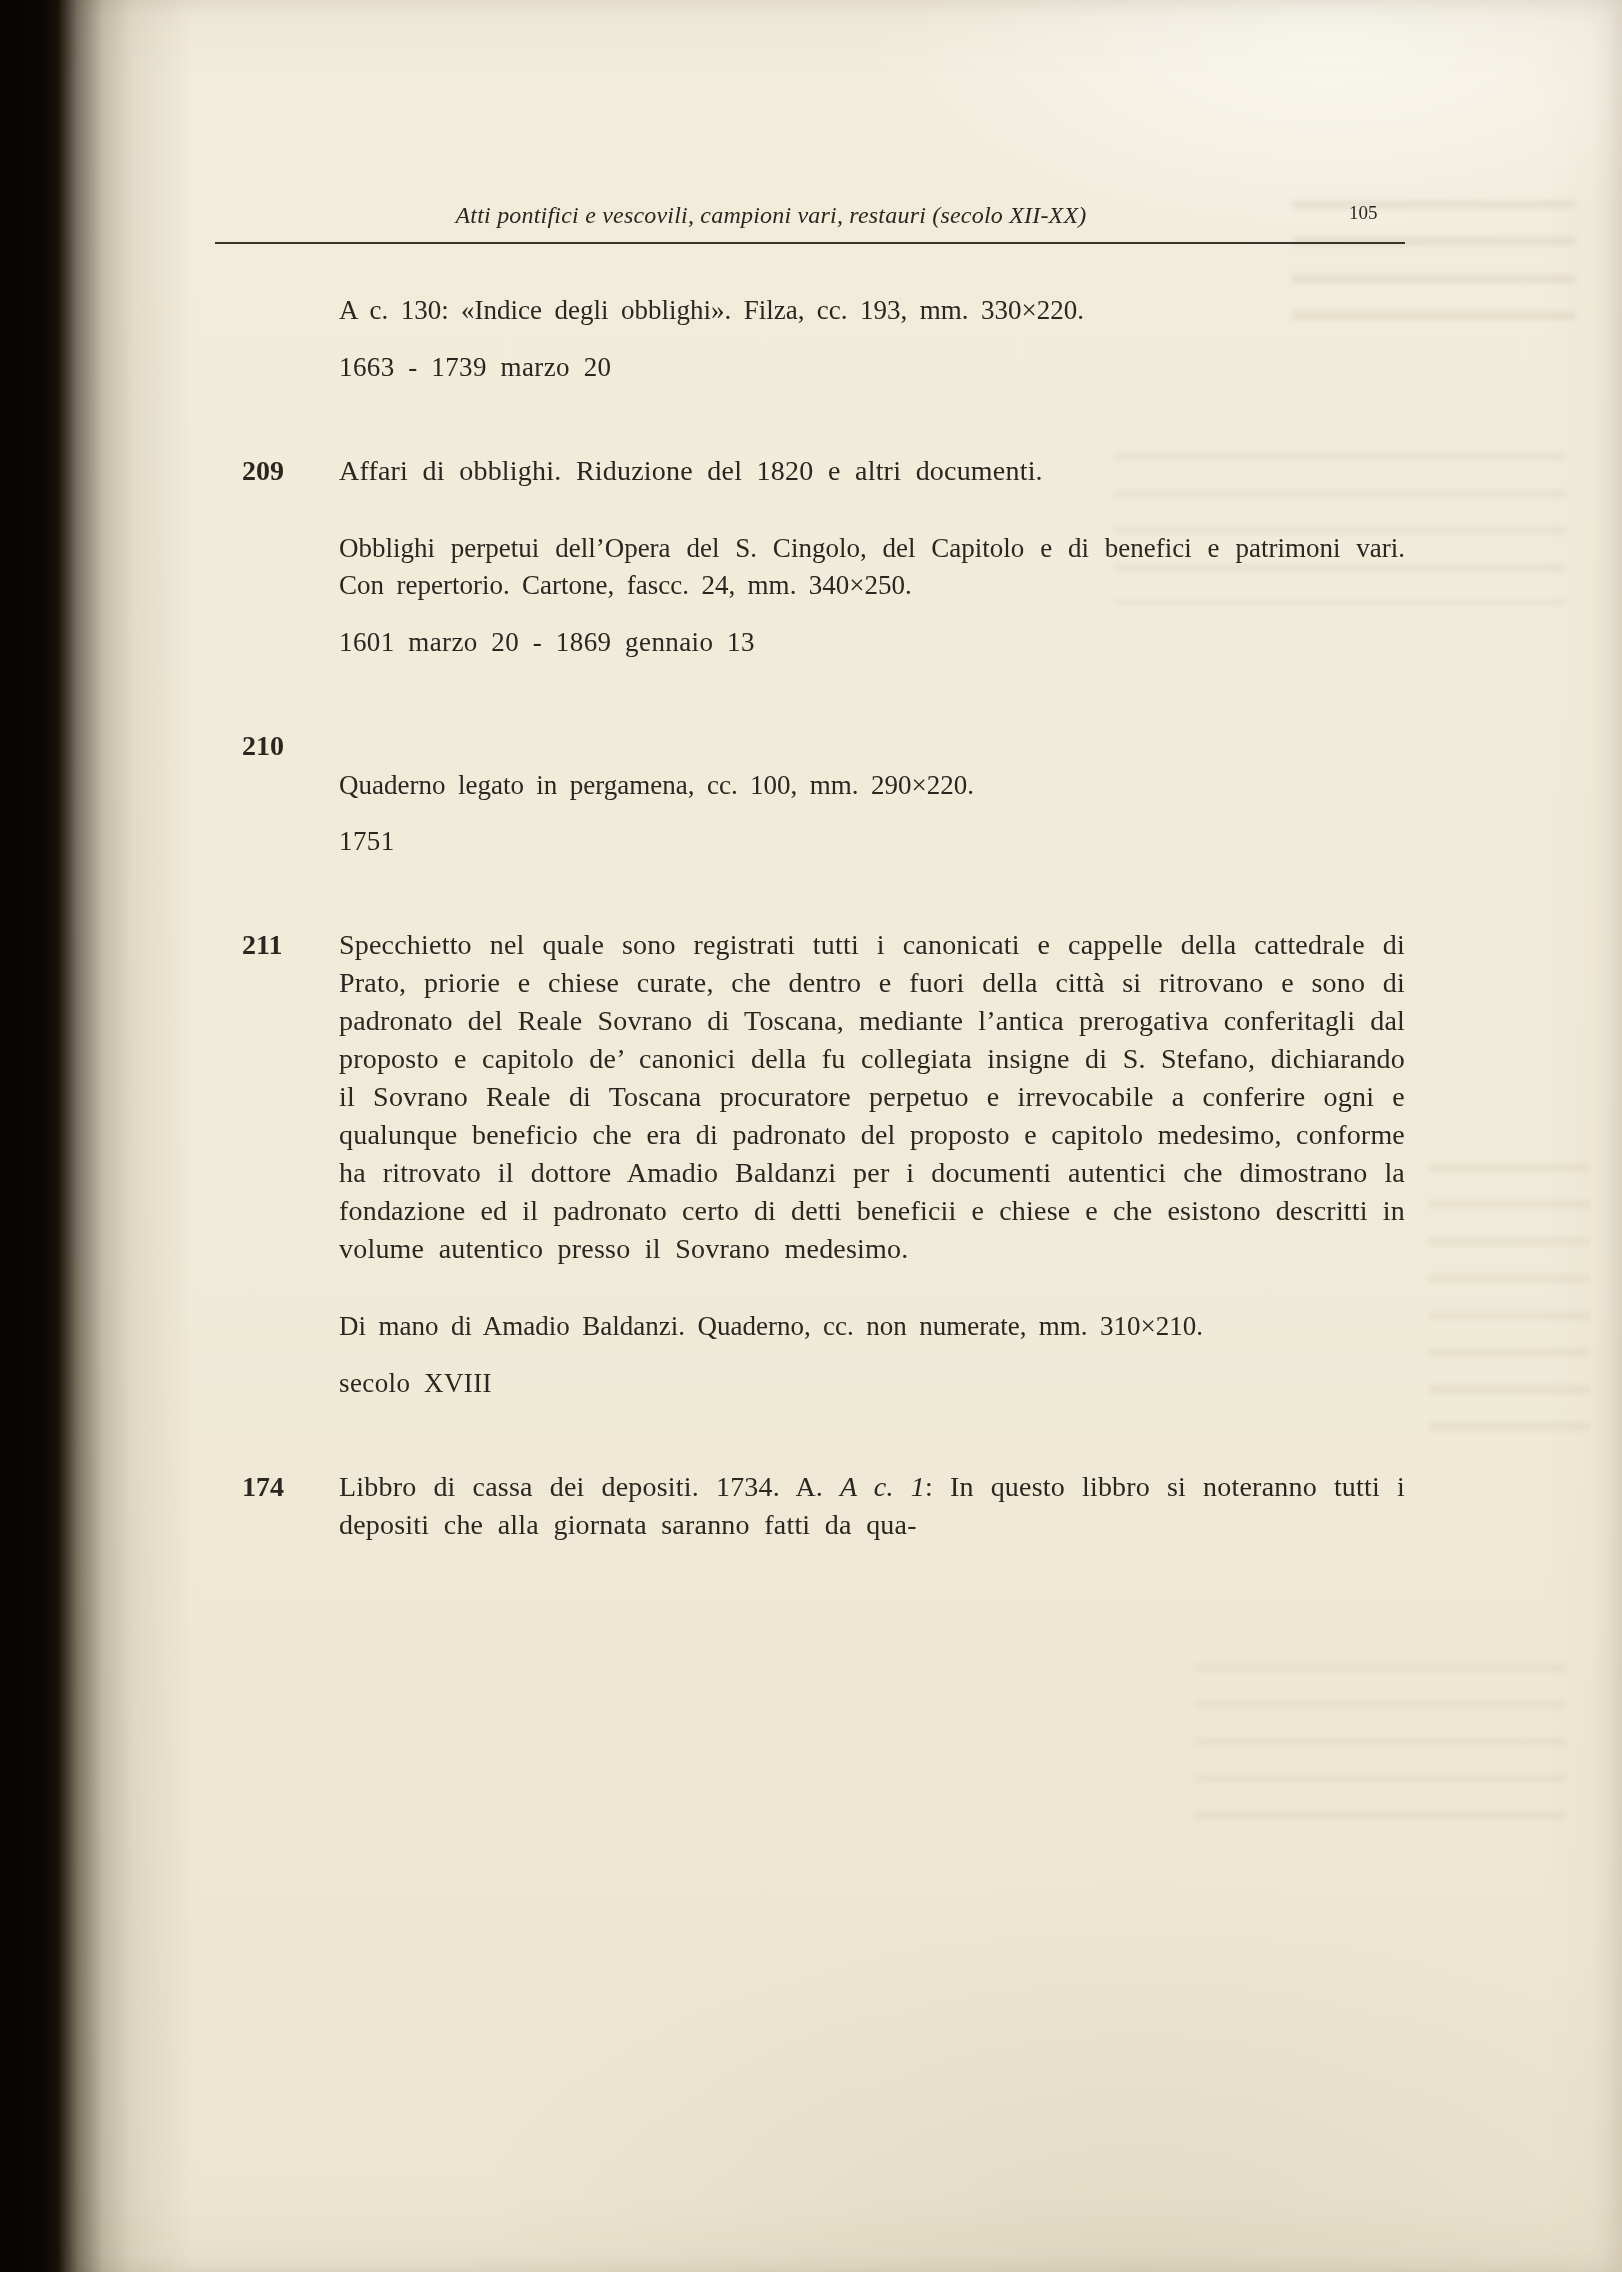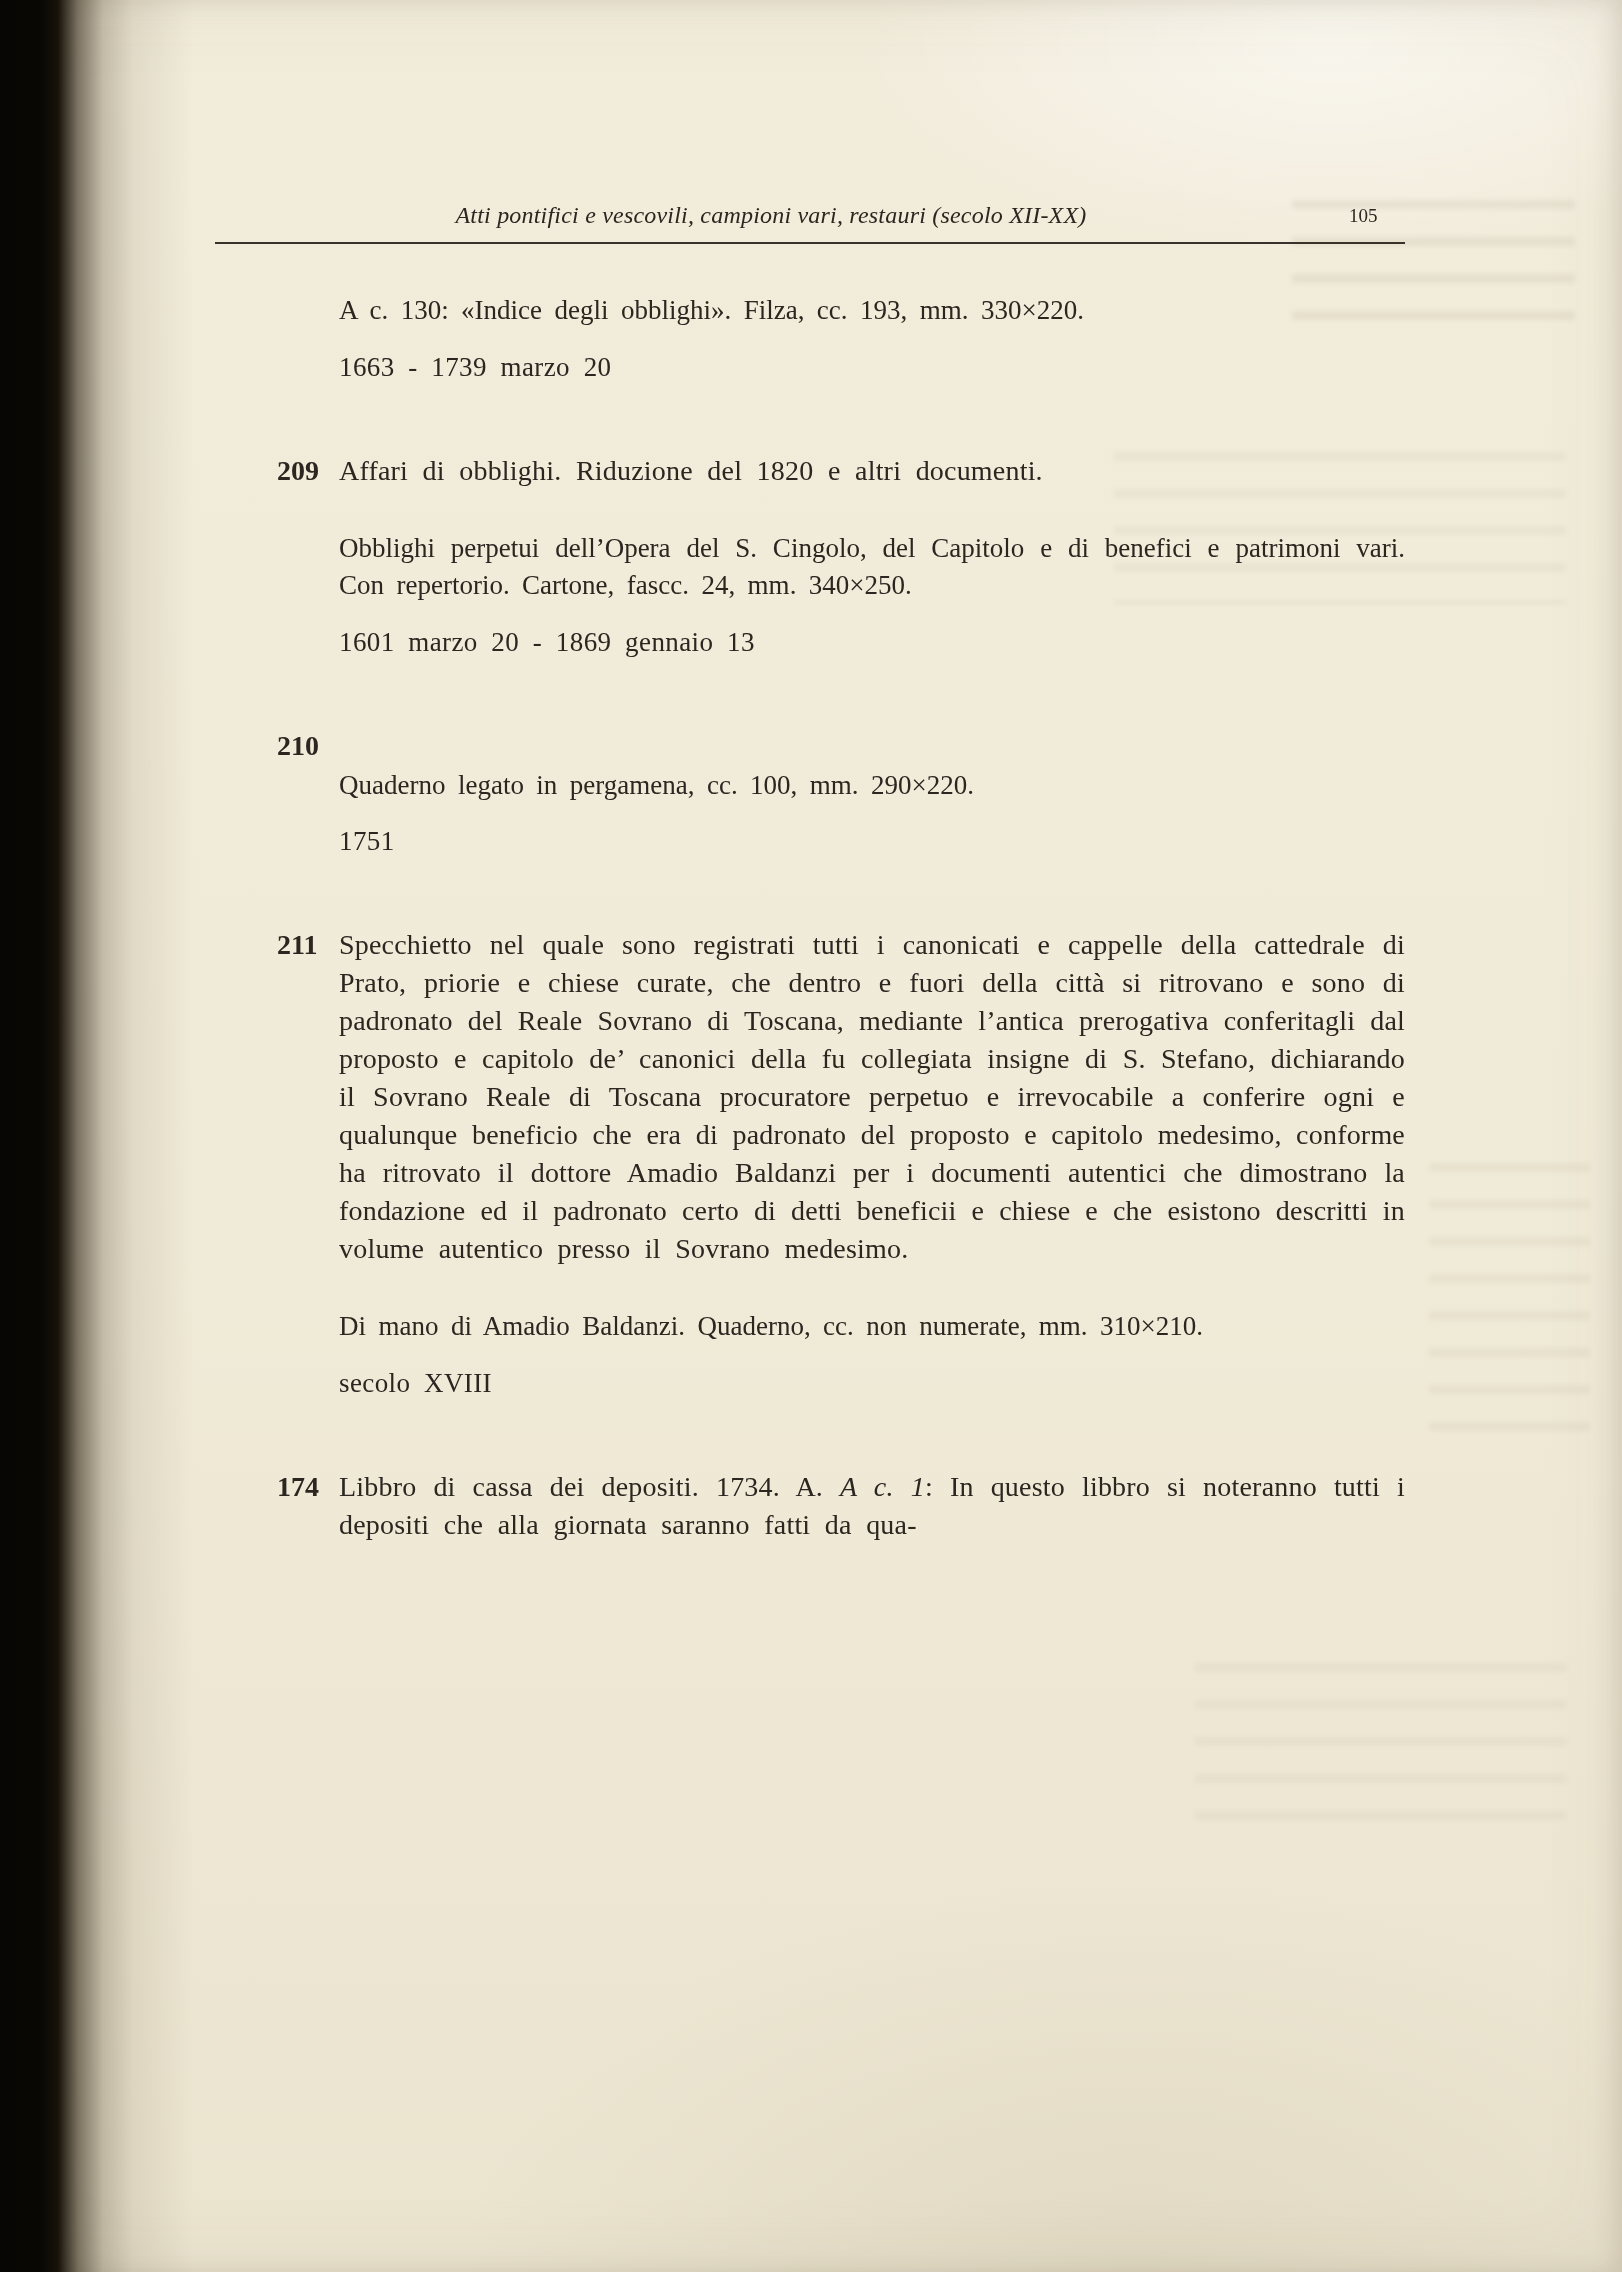--- a/index.html
+++ b/index.html
@@ -47,21 +47,21 @@
 
   .content {
     position: absolute;
     left: 242px;
     top: 202px;
     width: 1163px;
     color: #2b2620;
   }
   .running-head {
     display: flex;
-    align-items: center;
+    align-items: flex-start;
   }
   .running-title {
     flex: 1;
     text-align: center;
     font-style: italic;
     font-size: 24px;
     letter-spacing: 0.2px;
     white-space: nowrap;
   }
   .page-number {
@@ -83,21 +83,20 @@
 
   .entry {
     display: grid;
     grid-template-columns: 97px 1fr;
     margin-top: 69px;
   }
   .entry-number {
     font-weight: bold;
     font-size: 28px;
     line-height: 38px;
-    margin-left: 35px;
   }
   .entry-title {
     font-size: 28px;
     line-height: 38px;
     text-align: justify;
     word-spacing: 7.3px;
     letter-spacing: 0.2px;
   }
   .desc {
     font-size: 27px;

